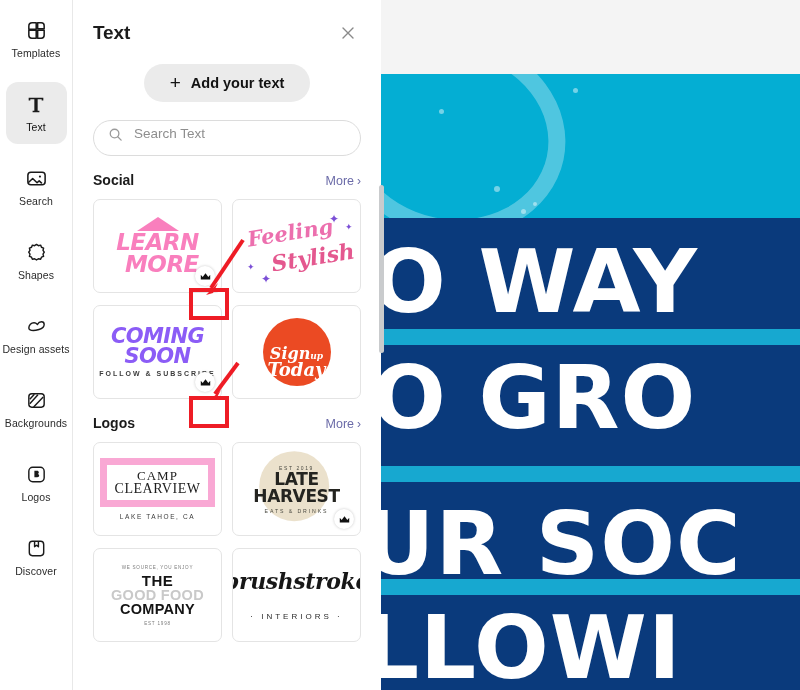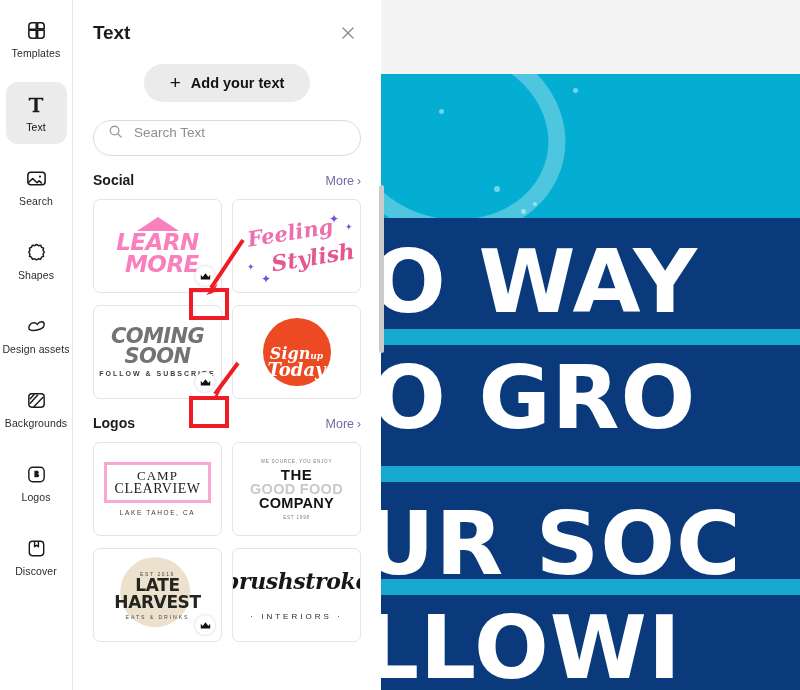--- a/index.html
+++ b/index.html
@@ -83,22 +83,22 @@
     display: inline-flex; align-items: center; gap: 10px;
     font-size: 14.5px; font-weight: bold; color: #131313;
     cursor: pointer;
     font-family: "Liberation Sans", sans-serif;
   }
   .add-text-btn .plus { font-size: 19px; font-weight: 400; line-height: 1; margin-top: -2px;}
 
   .search-wrap { padding: 18px 20px 0 20px; }
   .search-box {
     height: 36px; border: 1px solid #dcdcdc; border-radius: 18px;
-    display: flex; align-items: flex-start; gap: 9px;
-    padding: 3px 14px;
+    display: flex; align-items: flex-end; gap: 9px;
+    padding: 13px 14px;
     background: #fff;
   }
   .search-box .mag { color: #9b9b9b; display:flex; }
   .search-input {
     border: none; outline: none; background: transparent;
     font-size: 13.5px; color: #3d3d3d;
     font-family: "Liberation Sans", sans-serif;
     width: 100%;
   }
   .search-input::placeholder { color: #8e8e8e; }
@@ -169,21 +169,21 @@
     color: #ec6fae;
   }
   .feel1 { font-size: 21px; left: 14px; top: 20px; transform: rotate(-9deg); }
   .feel2 { font-size: 22px; left: 38px; top: 44px; transform: rotate(-9deg); color:#e4588f;}
   .spark { position: absolute; color: #7b4fd6; font-size: 12px; }
 
   .coming-txt {
     font-family: "DejaVu Sans", sans-serif;
     font-weight: bold; font-style: italic;
     font-size: 21px; line-height: 0.95;
-    color: #737373; letter-spacing: -0.6px;
+    color: #8b5cf6; letter-spacing: -0.6px;
     text-align: center;
   }
   .coming-sub {
     font-size: 7px; letter-spacing: 2px; color: #3c3c3c;
     margin-top: 4px; font-weight: bold;
   }
 
   .signup-badge {
     width: 68px; height: 68px; border-radius: 50%;
     background: #eb4a23;
@@ -198,21 +198,21 @@
   }
   .signup-txt {
     color: #fff; text-align: center; line-height: 0.95;
     font-family: "DejaVu Serif", serif; font-weight: bold; font-style: italic; margin-top: 20px;
   }
   .signup-txt .l1 { font-size: 16px; display:block; }
   .signup-txt .l1 small { font-size: 9px; }
   .signup-txt .l2 { font-size: 18px; display:block; margin-top:-1px;}
 
   .camp-box {
-    border: 3px solid #f9a8d4;
+    border: 7px solid #f9a8d4;
     padding: 4px 8px;
     text-align: center;
     font-family: "Liberation Serif", serif;
     line-height: 1.0;
     color: #1c1c1c;
   }
   .camp-box .c1 { font-size: 13px; letter-spacing: 1px; display:block;}
   .camp-box .c2 { font-size: 14px; letter-spacing: 0.5px; display:block;}
   .camp-sub { font-size: 6.5px; letter-spacing: 1.6px; color: #3a3a3a; margin-top: 6px; }
 
@@ -489,41 +489,41 @@
           <div class="camp-box">
             <span class="c1">CAMP</span>
             <span class="c2">CLEARVIEW</span>
           </div>
           <div class="camp-sub">LAKE TAHOE, CA</div>
         </div>
       </div>
 
       <div class="card">
         <div class="tn">
-          <div class="gf-top">WE SOURCE, YOU ENJOY</div>
-          <div class="gf-the">THE</div>
-          <div class="gf-good">GOOD FOOD</div>
-          <div class="gf-comp">COMPANY</div>
-          <div class="gf-est">EST 1998</div>
-        </div>
-      </div>
-
-      <div class="card">
-        <div class="tn">
           <div class="lh-circle"></div>
           <div class="lh-inner">
             <div class="lh-est">EST 2019</div>
             <div class="lh-main">LATE HARVEST</div>
             <div class="lh-sub">EATS &amp; DRINKS</div>
           </div>
         </div>
         <div class="crown-badge">
           <svg width="11" height="9" viewBox="0 0 14 11" fill="currentColor">
             <path d="M1 3.2 3.4 6 7 1.4 10.6 6 13 3.2V9.2H1Z"></path>
           </svg>
+        </div>
+      </div>
+
+      <div class="card">
+        <div class="tn">
+          <div class="gf-top">WE SOURCE, YOU ENJOY</div>
+          <div class="gf-the">THE</div>
+          <div class="gf-good">GOOD FOOD</div>
+          <div class="gf-comp">COMPANY</div>
+          <div class="gf-est">EST 1998</div>
         </div>
       </div>
 
       <div class="card">
         <div class="tn">
           <div class="bs-main">brushstroke</div>
           <div class="bs-sub">· INTERIORS ·</div>
         </div>
       </div>
 

